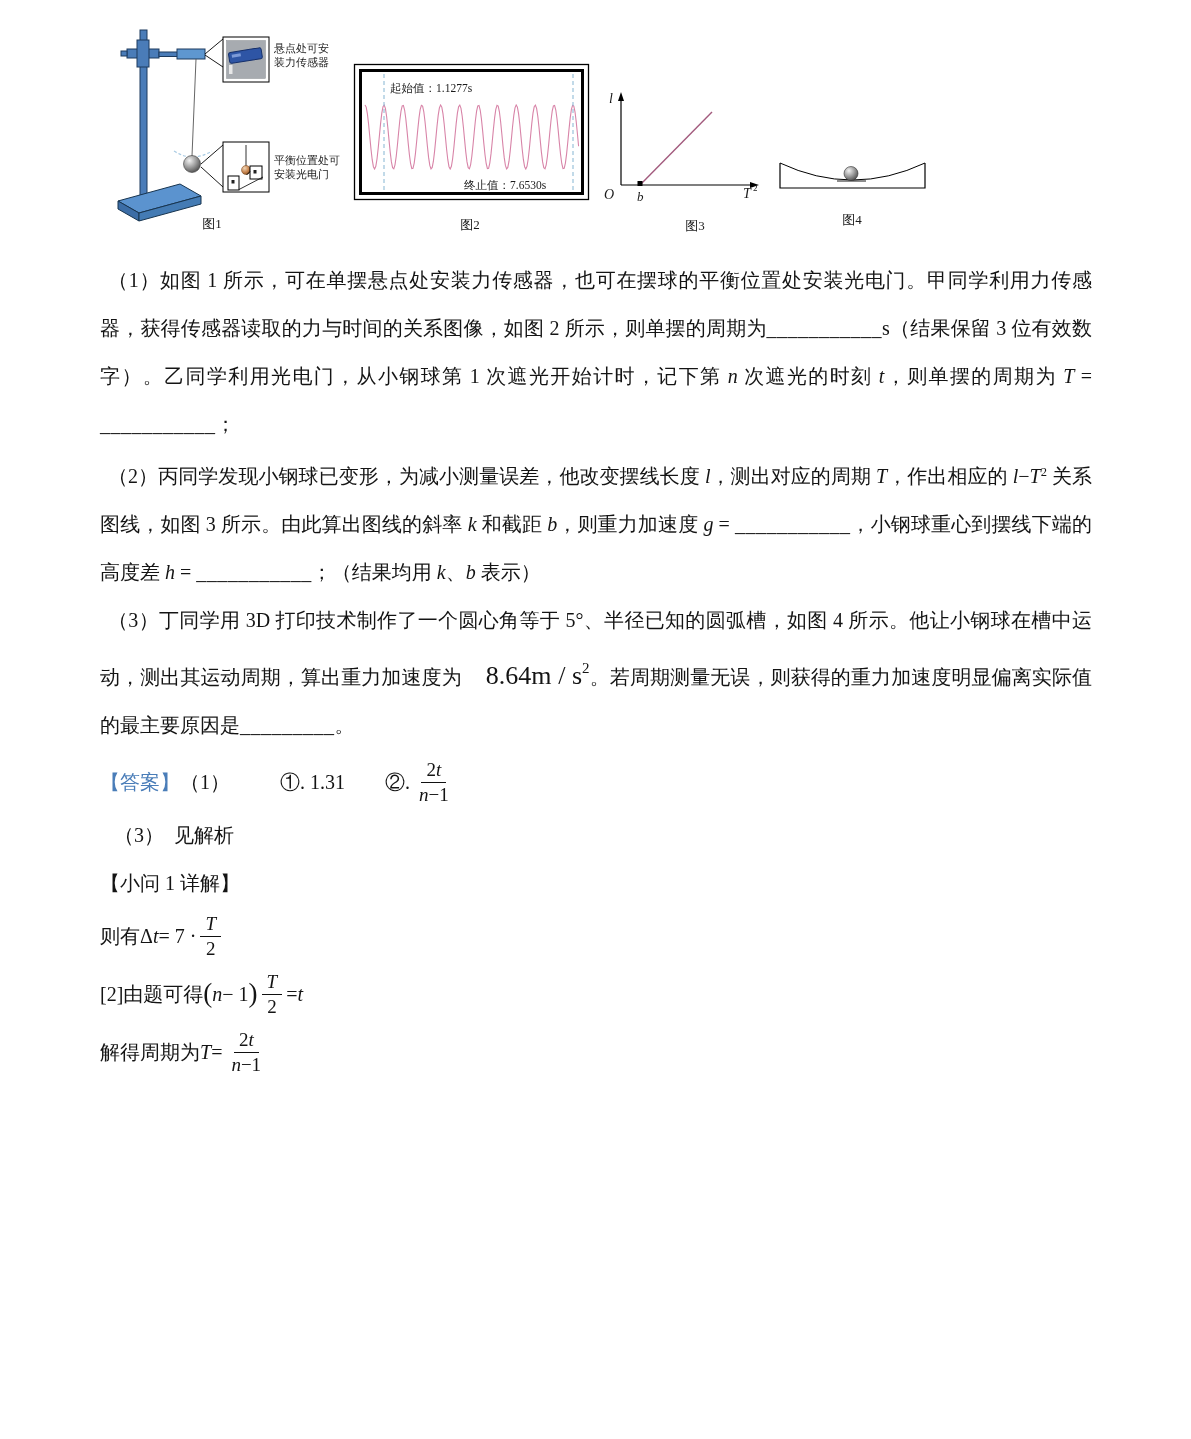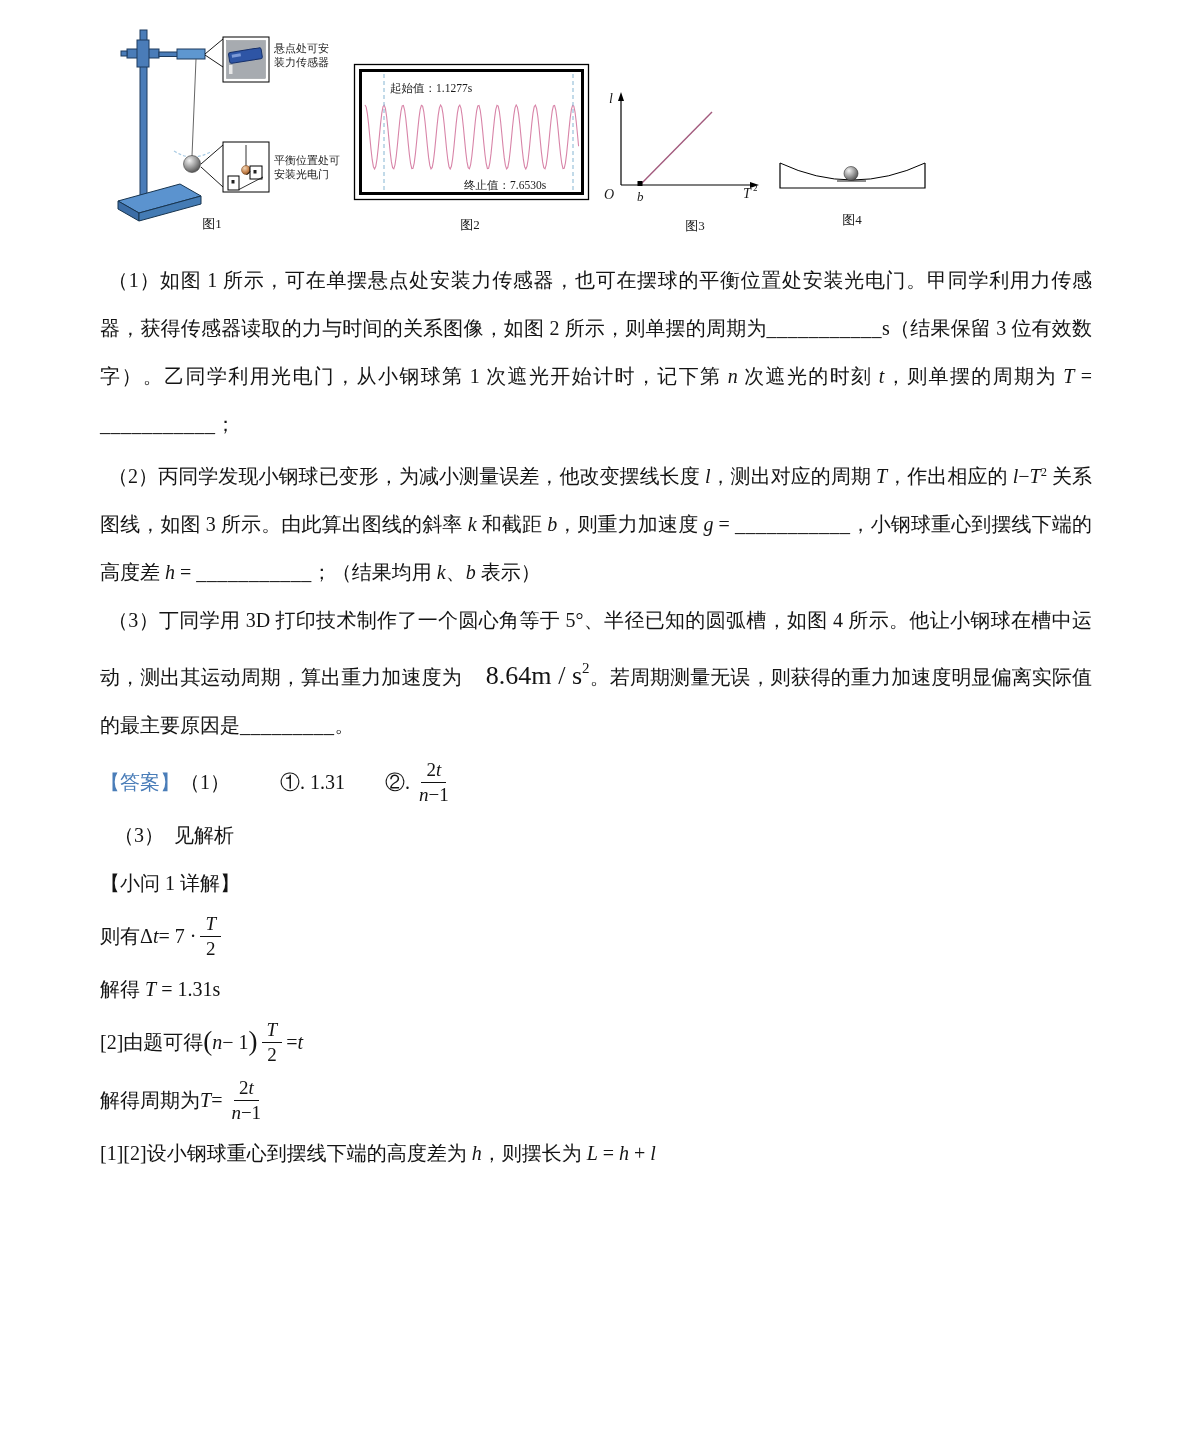--- a/index.html
+++ b/index.html
@@ -162,21 +162,20 @@
     <div class="row">
         <span>则有 </span>
         <span>Δ</span>
         <span class="s-i">t</span>
         <span> = 7 · </span>
         <span class="frac">
           <span class="fn"><span class="s-i">T</span></span>
           <span class="fd"><span>2</span></span>
         </span>
       </div>
-    <div class="para"><span>解得 </span><span class="s-i">T</span><span> = 1.31s</span></div>
     <div class="row">
         <span>[2]由题可得 </span>
         <span class="s-bp">(</span>
         <span class="s-i">n</span>
         <span> − 1</span>
         <span class="s-bp">)</span>
         <span class="frac">
           <span class="fn"><span class="s-i">T</span></span>
           <span class="fd"><span>2</span></span>
         </span>
@@ -185,16 +184,15 @@
       </div>
     <div class="row">
         <span>解得周期为 </span>
         <span class="s-i">T</span>
         <span> = </span>
         <span class="frac">
           <span class="fn"><span>2</span><span class="s-i">t</span></span>
           <span class="fd"><span class="s-i">n</span><span>−1</span></span>
         </span>
       </div>
-    <div class="para"><span>[1][2]设小钢球重心到摆线下端的高度差为 </span><span class="s-i">h</span><span>，则摆长为 </span><span class="s-i">L</span><span> = </span><span class="s-i">h</span><span> + </span><span class="s-i">l</span></div>
   </div>
 
 </div>
 
 </body></html>

